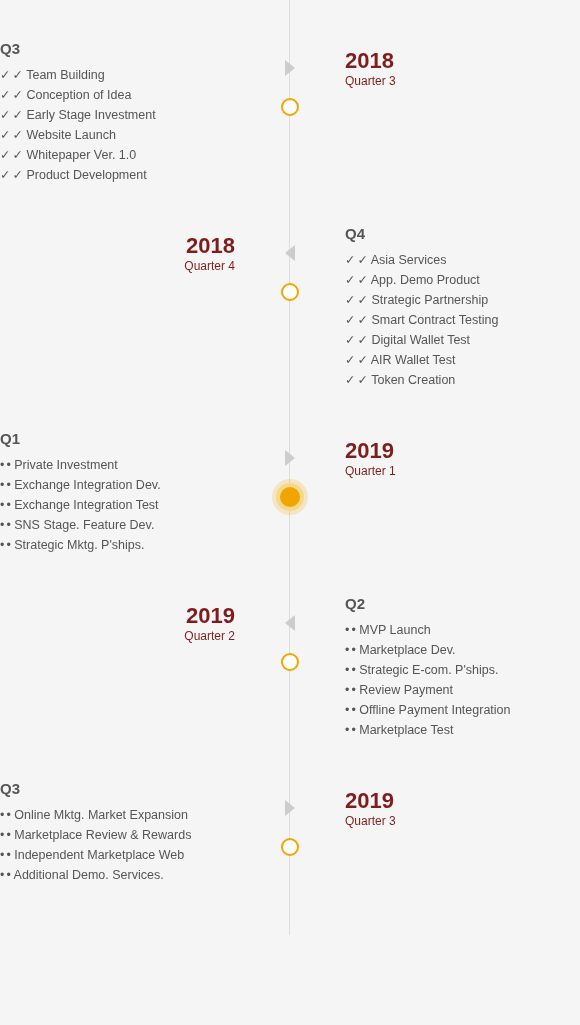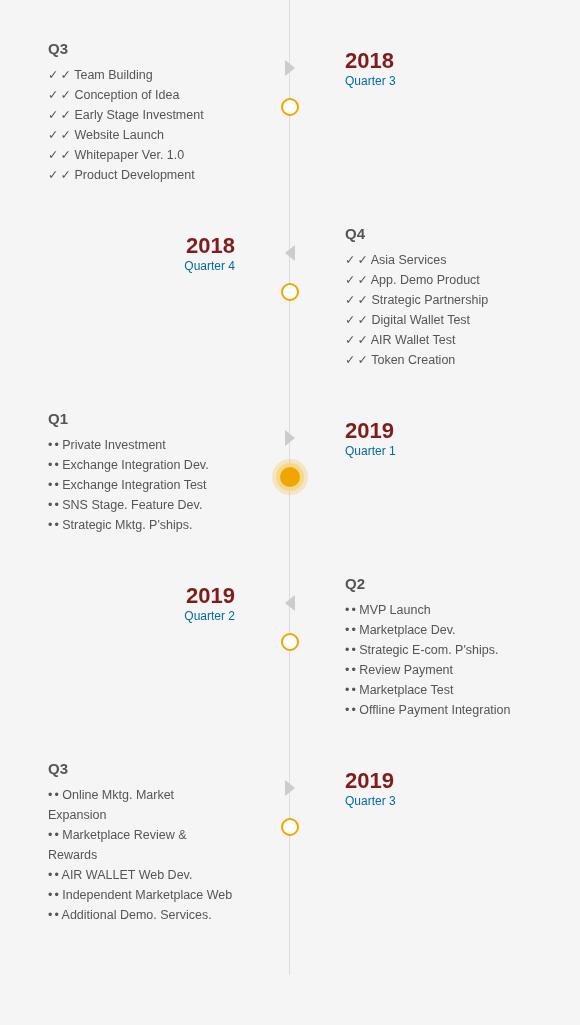--- a/index.html
+++ b/index.html
@@ -37,21 +37,20 @@
       min-height: 80px;
       margin-bottom: 0;
       padding: 20px 0;
     }
 
     
     .left-content {
       width: 255px;
       padding-right: 20px;
       text-align: left;
-      padding-left: 48px;
     }
 
     
     .right-content {
       width: 255px;
       padding-left: 20px;
       text-align: left;
     }
 
     
@@ -87,21 +86,21 @@
 
     .year-label {
       font-size: 22px;
       font-weight: bold;
       color: #7f1d1d;
       line-height: 1;
     }
 
     .quarter-label {
       font-size: 12px;
-      color: #0369a1;
+      color: #7f1d1d;
       margin-top: 2px;
     }
 
     .section-quarter {
       font-size: 15px;
       font-weight: bold;
       color: #555;
       margin-bottom: 8px;
     }
 
@@ -164,20 +163,21 @@
       <div class="node-area">
         <div style="width: 0px; height: 0px; border-top: 8px solid transparent; border-bottom: 8px solid transparent; border-right: 10px solid rgb(204, 204, 204); margin-top: 20px; margin-bottom: 4px;"></div>
         <div class="node-circle"></div>
       </div>
       <div class="right-content">
         <div class="section-quarter">Q4</div>
         <ul class="item-list">
           <li data-prefix="✓">✓ Asia Services</li>
           <li data-prefix="✓">✓ App. Demo Product</li>
           <li data-prefix="✓">✓ Strategic Partnership</li>
+          <li data-prefix="✓">✓ Smart Contract Testing</li>
           <li data-prefix="✓">✓ Digital Wallet Test</li>
           <li data-prefix="✓">✓ AIR Wallet Test</li>
           <li data-prefix="✓">✓ Token Creation</li>
         </ul>
       </div>
     </div>
     <div class="timeline-row">
       <div class="left-content">
         <div class="section-quarter">Q1</div>
         <ul class="item-list">
@@ -210,32 +210,31 @@
         <div style="width: 0px; height: 0px; border-top: 8px solid transparent; border-bottom: 8px solid transparent; border-right: 10px solid rgb(204, 204, 204); margin-top: 20px; margin-bottom: 4px;"></div>
         <div class="node-circle"></div>
       </div>
       <div class="right-content">
         <div class="section-quarter">Q2</div>
         <ul class="item-list">
           <li data-prefix="•">• MVP Launch</li>
           <li data-prefix="•">• Marketplace Dev.</li>
           <li data-prefix="•">• Strategic E-com. P'ships.</li>
           <li data-prefix="•">• Review Payment</li>
+          <li data-prefix="•">• Offline Payment Integration</li>
           <li data-prefix="•">• Marketplace Test</li>
-          <li data-prefix="•">• Offline Payment Integration</li>
         </ul>
       </div>
     </div>
     <div class="timeline-row">
       <div class="left-content">
         <div class="section-quarter">Q3</div>
         <ul class="item-list">
           <li data-prefix="•">• Online Mktg. Market Expansion</li>
           <li data-prefix="•">• Marketplace Review &amp; Rewards</li>
-          <li data-prefix="•">• AIR WALLET Web Dev.</li>
           <li data-prefix="•">• Independent Marketplace Web</li>
           <li data-prefix="•">• Additional Demo. Services.</li>
         </ul>
       </div>
       <div class="node-area">
         <div style="width: 0px; height: 0px; border-top: 8px solid transparent; border-bottom: 8px solid transparent; border-left: 10px solid rgb(204, 204, 204); margin-top: 20px; margin-bottom: 4px;"></div>
         <div class="node-circle"></div>
       </div>
       <div class="right-content">
         <div style="margin-top: 10px;">

